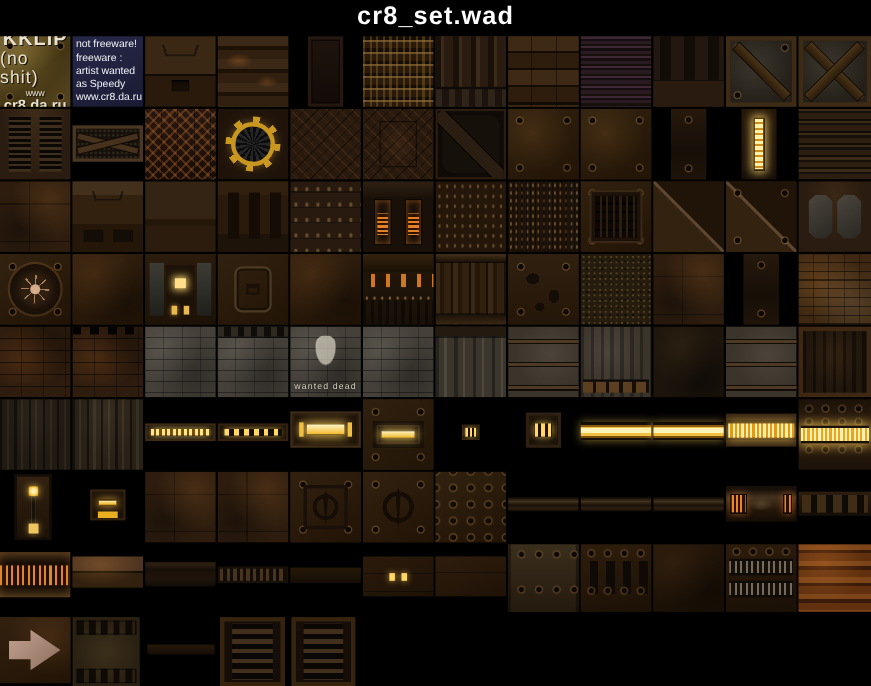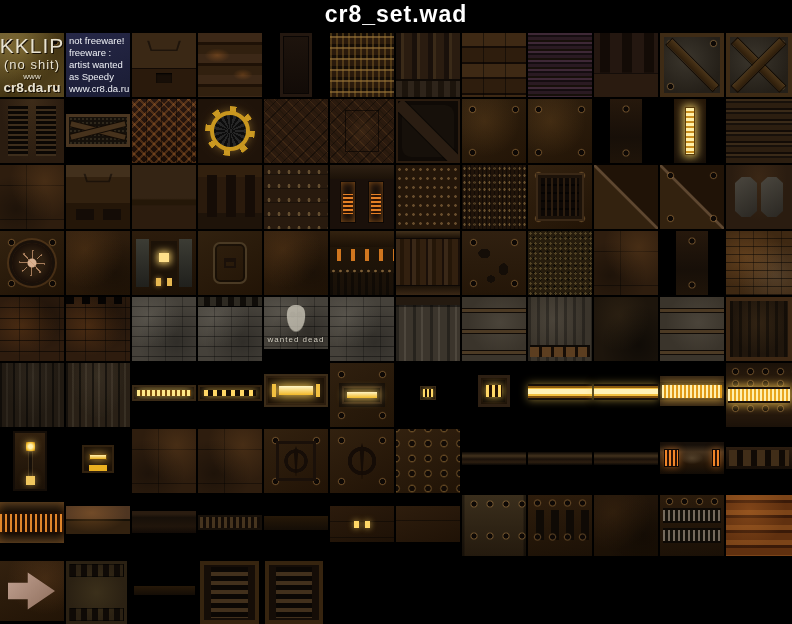--- a/index.html
+++ b/index.html
@@ -8,22 +8,22 @@
 .t{position:absolute;box-sizing:border-box;overflow:hidden;}
 .t::before,.t::after{box-sizing:border-box;}
 :root{--bolt:radial-gradient(circle,#0d0805 2.2px,rgba(150,110,60,.55) 2.9px,transparent 4.2px);}
 
 
 .tex-logo{display:flex;flex-direction:column;align-items:center;justify-content:center;
  background-image:var(--bolt),var(--bolt),var(--bolt),var(--bolt),radial-gradient(ellipse at 30% 25%,rgba(220,190,90,.25),transparent 60%),linear-gradient(135deg,#6b5a30,#433413 55%,#57461f);
  background-size:12px 12px,12px 12px,12px 12px,12px 12px,100% 100%,100% 100%;
  background-position:3px 3px,calc(100% - 3px) 3px,3px calc(100% - 3px),calc(100% - 3px) calc(100% - 3px),0 0,0 0;background-repeat:no-repeat;}
 .tex-logo .li{color:#e8e2d0;text-shadow:1px 1px 0 #1a1206;line-height:1.05;}
-.tex-logo .l0{font-size:21px;font-weight:normal;letter-spacing:1px;}
-.tex-logo .l1{font-size:13px;letter-spacing:1px;margin-top:1px;}
+.tex-logo .l0{font-size:18px;font-weight:bold;letter-spacing:1px;}
+.tex-logo .l1{font-size:16px;letter-spacing:1px;margin-top:1px;}
 .tex-logo .l2{font-size:8px;font-family:Liberation Sans, sans-serif;margin-top:1px;}
 .tex-logo .l3{font-size:13.5px;font-weight:bold;}
 .tex-copyright{display:flex;flex-direction:column;justify-content:center;padding:2px 3px;background:linear-gradient(160deg,#262848,#1a1c34);}
 .tex-copyright .li{font-size:9.5px;line-height:12px;color:#eef0f5;white-space:nowrap;}
 
 
 .tex-wall-trap{background:linear-gradient(180deg,#3a2815 0 54%,#120a05 54% 56%,#2a1a0c 56% 100%);}
 .tex-wall-trap::before{content:"";position:absolute;left:50%;top:8px;width:30px;height:11px;margin-left:-15px;border:2px solid rgba(10,6,3,.6);border-top:none;transform:perspective(18px) rotateX(-22deg);}
 .tex-wall-trap::after{content:"";position:absolute;left:50%;bottom:14px;width:16px;height:10px;margin-left:-8px;background:#170e07;box-shadow:inset 0 1px 2px #000;}
 .tex-rust-rows{background-color:#31200e;background-image:radial-gradient(ellipse 18px 10px at 30% 35%,rgba(190,110,40,.35),transparent 70%),radial-gradient(ellipse 14px 8px at 70% 65%,rgba(190,110,40,.3),transparent 70%),repeating-linear-gradient(180deg,#3c2817 0 9px,#1e1106 9px 12px,#31200f 12px 21px);}
@@ -249,21 +249,21 @@
       <div class="t tex-pipecols" style="left: 396px; top: 231px; width: 64px; height: 64px;"></div>
       <div class="t tex-debris" style="left: 462px; top: 231px; width: 64px; height: 64px;"></div>
       <div class="t tex-speckle" style="left: 528px; top: 231px; width: 64px; height: 64px;"></div>
       <div class="t tex-patch" style="left: 594px; top: 231px; width: 64px; height: 64px;"></div>
       <div class="t tex-strip-dark" style="left: 676px; top: 231px; width: 32px; height: 64px;"></div>
       <div class="t tex-brick-rust" style="left: 726px; top: 231px; width: 66px; height: 64px;"></div>
       <div class="t tex-brick-dark" style="left: 0px; top: 297px; width: 64px; height: 64px;"></div>
       <div class="t tex-brick-crenel" style="left: 66px; top: 297px; width: 64px; height: 64px;"></div>
       <div class="t tex-brick-gray" style="left: 132px; top: 297px; width: 64px; height: 64px;"></div>
       <div class="t tex-brick-gray-band" style="left: 198px; top: 297px; width: 64px; height: 64px;"></div>
-      <div class="t tex-brick-graffiti" style="left: 264px; top: 297px; width: 64px; height: 52px;">
+      <div class="t tex-brick-graffiti" style="left: 264px; top: 297px; width: 64px; height: 64px;">
         <div class="li l0">wanted dead</div>
       </div>
       <div class="t tex-brick-gray" style="left: 330px; top: 297px; width: 64px; height: 64px;"></div>
       <div class="t tex-conc-streak" style="left: 396px; top: 297px; width: 64px; height: 64px;"></div>
       <div class="t tex-conc-rails" style="left: 462px; top: 297px; width: 64px; height: 64px;"></div>
       <div class="t tex-conc-slats" style="left: 528px; top: 297px; width: 64px; height: 64px;"></div>
       <div class="t tex-dark-mottle" style="left: 594px; top: 297px; width: 64px; height: 64px;"></div>
       <div class="t tex-conc-rails" style="left: 660px; top: 297px; width: 64px; height: 64px;"></div>
       <div class="t tex-framed-grunge" style="left: 726px; top: 297px; width: 66px; height: 64px;"></div>
       <div class="t tex-dark-streaks" style="left: 0px; top: 363px; width: 64px; height: 64px;"></div>

